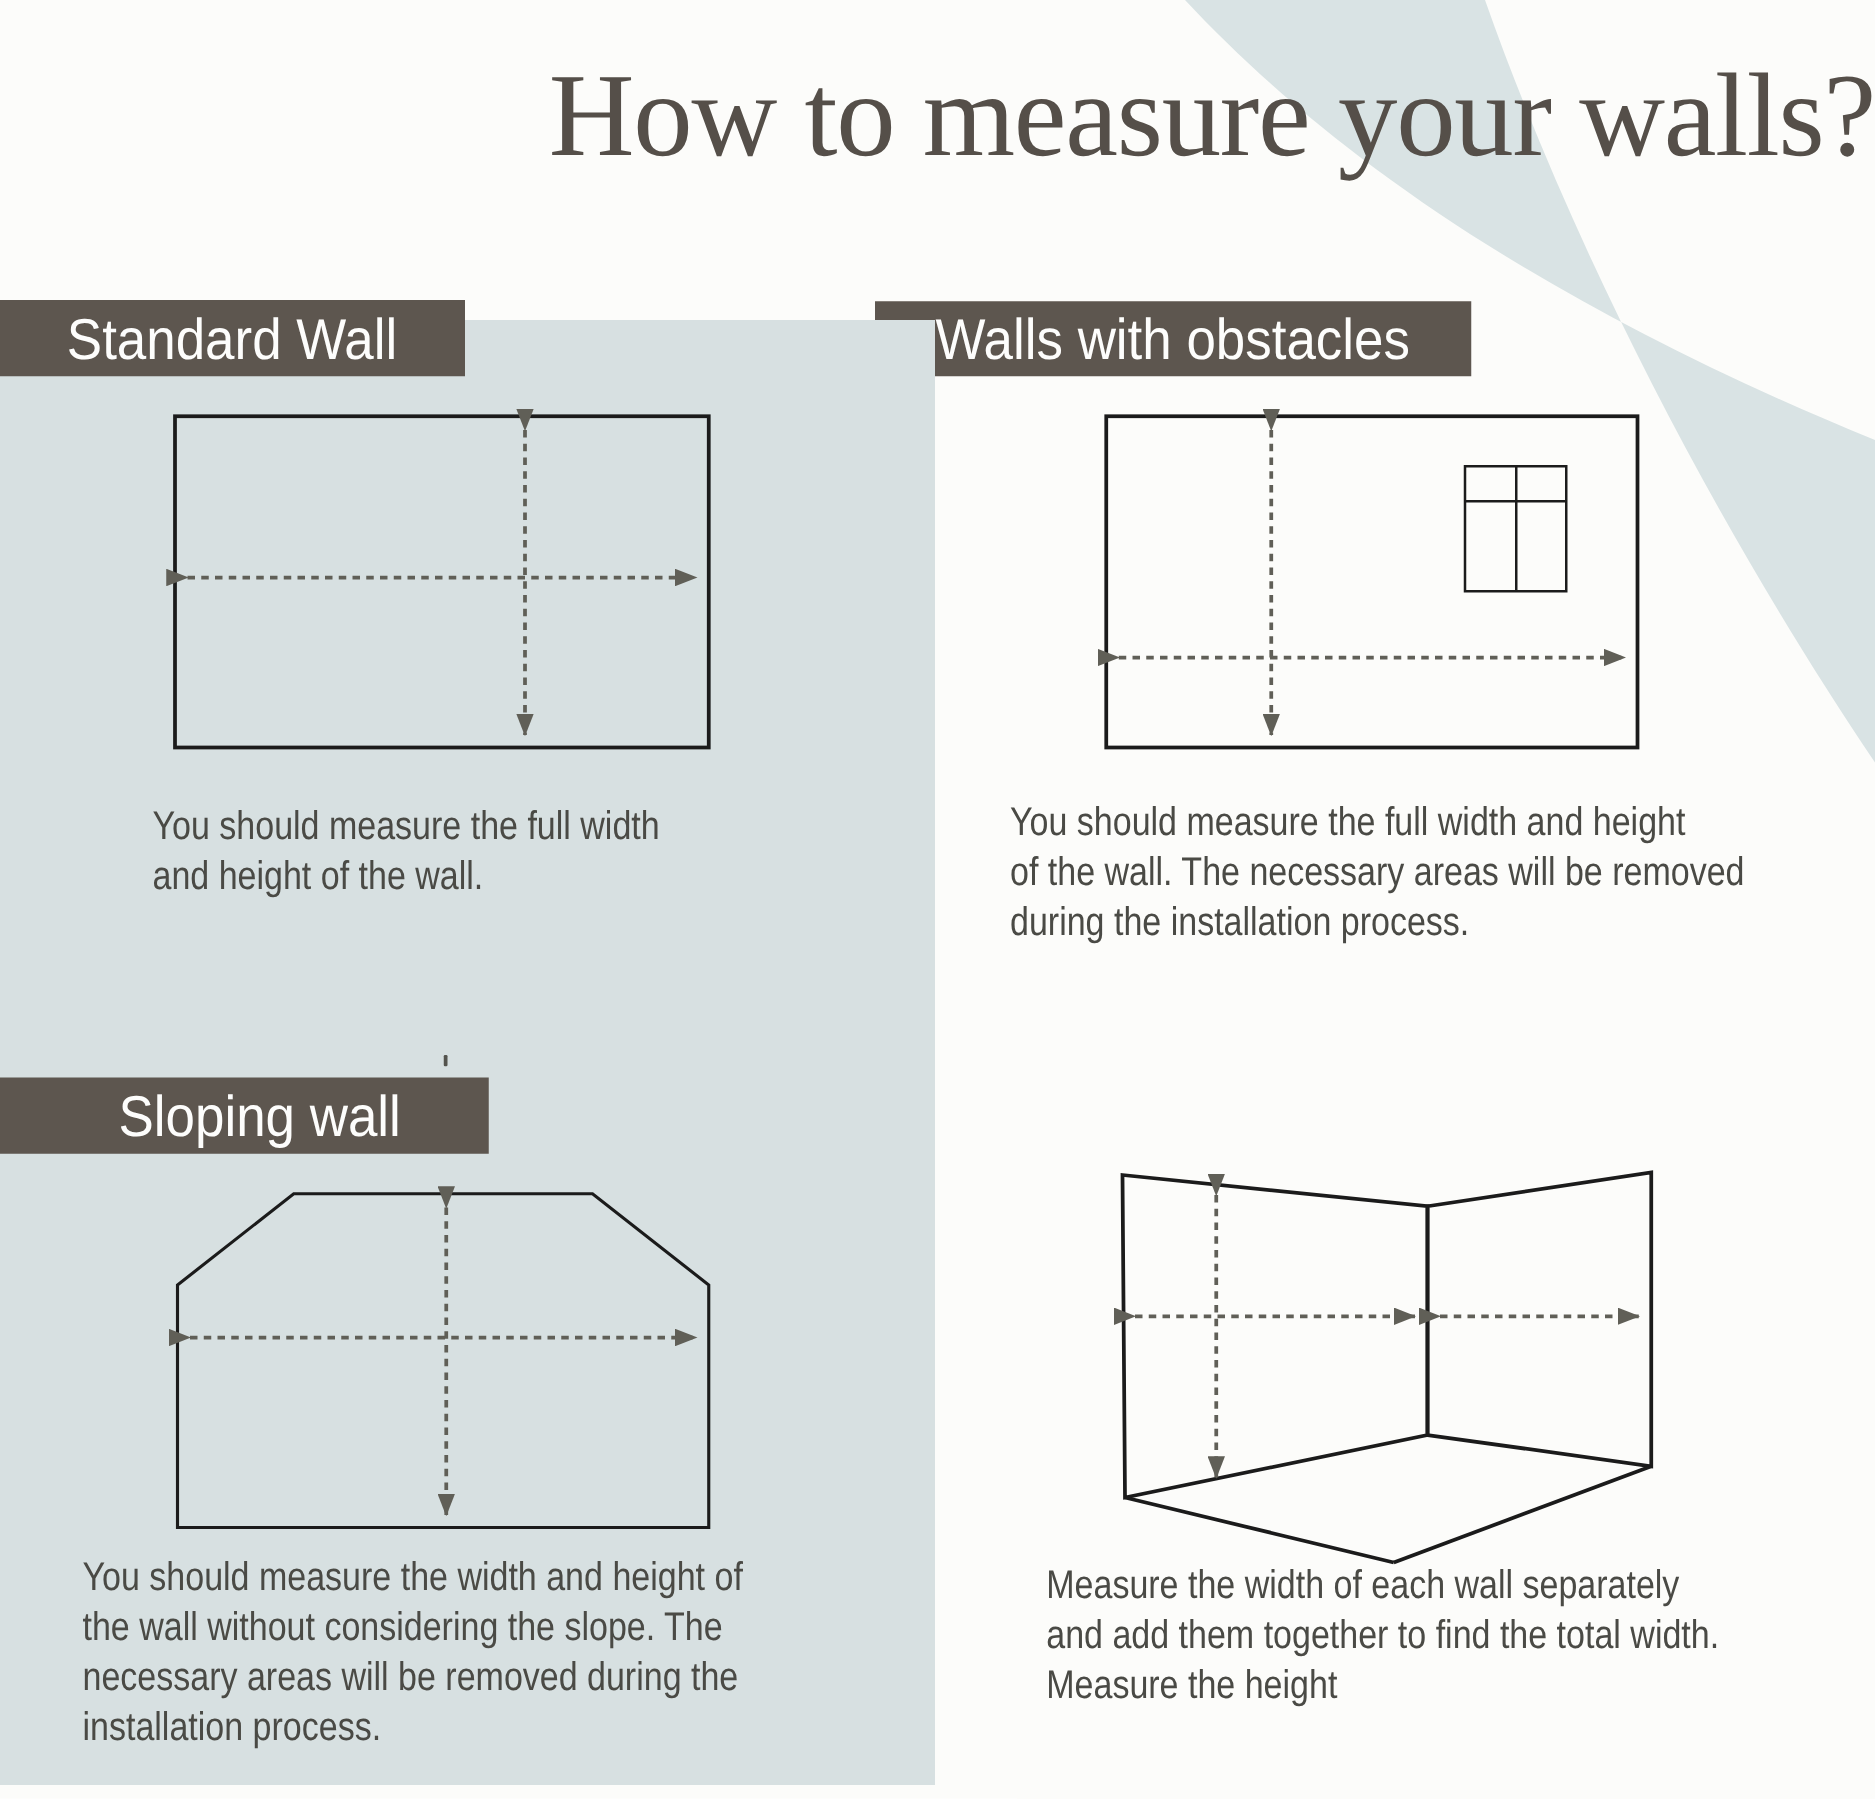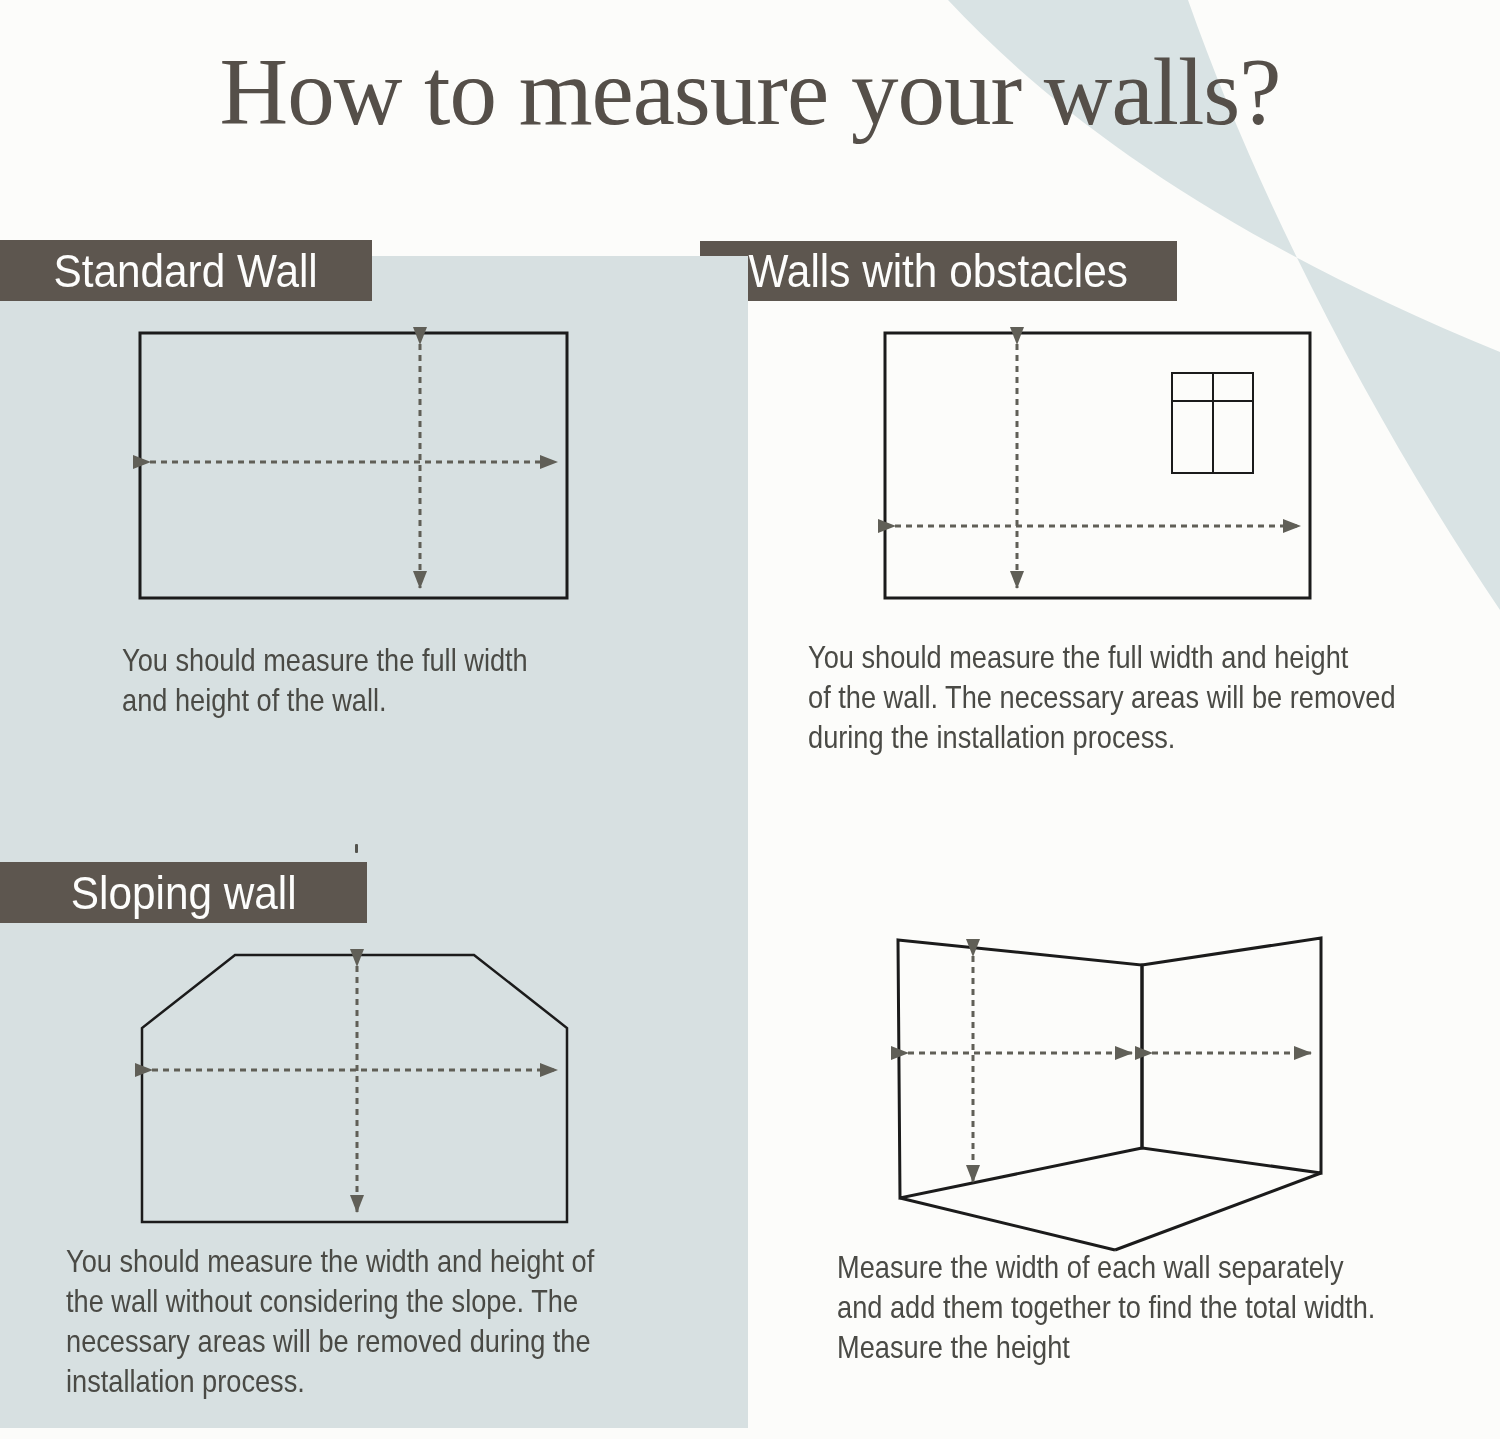--- a/index.html
+++ b/index.html
@@ -7,21 +7,21 @@
     position:relative;
     width:1500px;height:1439px;
     background:#fcfcfa;
     overflow:hidden;
     font-family:"Liberation Sans", sans-serif;
   }
   .ribbon-svg{position:absolute;left:0;top:0;z-index:0;}
   .page-title{
     position:absolute;left:0;top:40px;width:1500px;
     z-index:2;
-    text-align:center;
+    text-align:right;
     font-family:"Liberation Serif", serif;
     font-size:95px;line-height:105px;
     color:#554f49;
     letter-spacing:-1px;
     white-space:nowrap;
   }
   .side-panel{
     position:absolute;left:0;top:256px;width:748px;height:1172px;
     background:#d7e0e1;z-index:1;
   }
@@ -31,21 +31,21 @@
     display:flex;align-items:center;justify-content:center;
   }
   .section-bar .bar-label{
     color:#fdfdfc;
     font-size:46px;line-height:46px;
     transform:scaleX(0.92);
     white-space:nowrap;
   }
   .bar-standard{left:0;top:240px;width:372px;height:61px;z-index:2;}
   .bar-obstacles{left:700px;top:241px;width:477px;height:60px;z-index:0;}
-  .bar-sloping{left:0;top:862px;width:367px;height:61px;z-index:2;}
+  .bar-sloping{left:0;top:862px;width:367px;height:61px;z-index:2;padding-left:24px;}
   .bar-many{left:747px;top:863px;width:423px;height:62px;z-index:2;}
   .diagram-svg{position:absolute;left:0;top:0;z-index:3;}
   .desc{
     position:absolute;z-index:3;
     color:#4a4a45;
     font-size:32px;
     transform:scaleX(0.85);
     transform-origin:left top;
     white-space:nowrap;
   }

